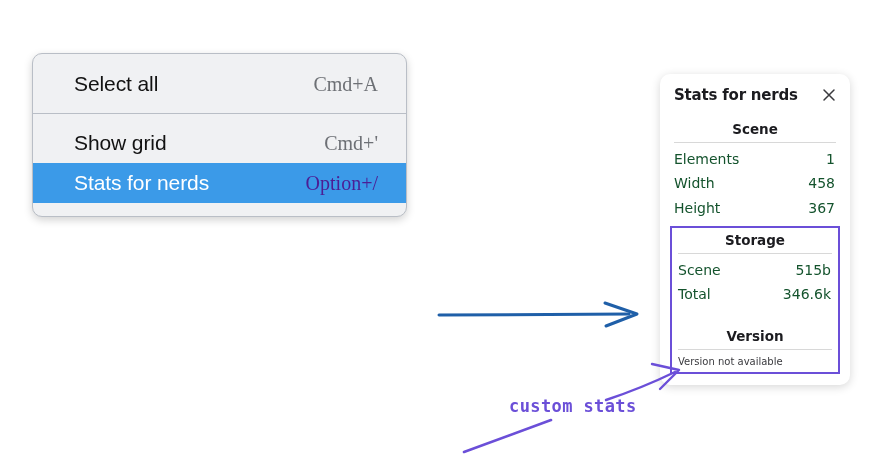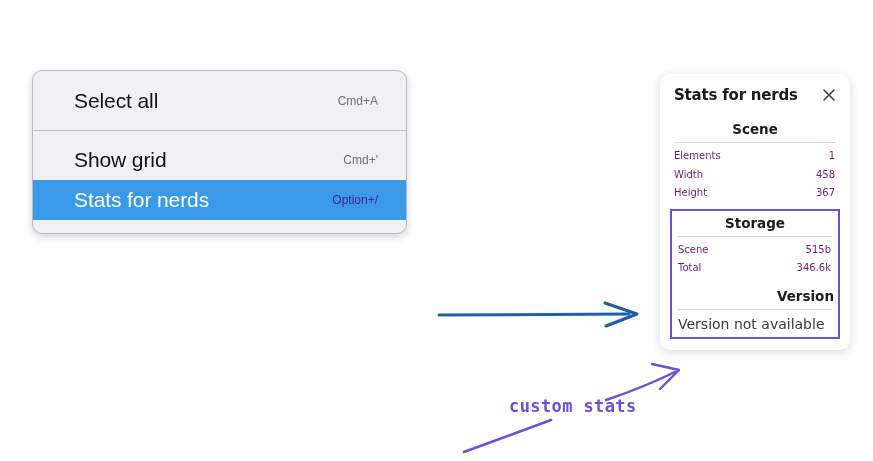--- a/index.html
+++ b/index.html
@@ -13,21 +13,21 @@
     position: relative;
     overflow: hidden;
     font-family: "Liberation Sans", sans-serif;
     -webkit-font-smoothing: antialiased;
   }
 
   
   .context-menu {
     position: absolute;
     left: 32px;
-    top: 70px;
+    top: 53px;
     width: 375px;
     background: #f0f1f3;
     border: 1px solid #b9bec6;
     border-radius: 10px;
     box-shadow: 0 3px 9px rgba(0,0,0,0.18);
     overflow: hidden;
     box-sizing: border-box;
   }
   .menu-section { padding: 6px 0; }
   .menu-section.first { padding: 10px 0 9px 0; }
@@ -46,23 +46,24 @@
     box-sizing: border-box;
     cursor: default;
   }
   .menu-item .label {
     font-size: 21px;
     color: #121212;
     letter-spacing: -0.1px;
     white-space: nowrap;
   }
   .menu-item .shortcut {
-    font-size: 12px;
+    font-size: 20px;
     color: #6d7075;
     white-space: nowrap;
+    font-family: Liberation Serif, serif;
   }
   .menu-item.selected {
     background: #3b9ae8;
   }
   .menu-item.selected .label { color: #ffffff; }
   .menu-item.selected .shortcut { color: #4c1d95; }
 
   
   .stats-panel {
     position: absolute;
@@ -104,37 +105,37 @@
   }
   .head-rule {
     height: 1px;
     background: #d8d8d8;
     margin: 0 2px 4px 2px;
   }
   .stat-row {
     display: flex;
     justify-content: space-between;
     align-items: baseline;
-    font-size: 10px;
-    color: #701a75;
+    font-size: 14px;
+    color: #14532d;
     padding: 2px 3px 2px 2px;
     line-height: 1.45;
   }
   .stat-row .k { white-space: nowrap; }
   .stat-row .v { white-space: nowrap; }
 
   .highlight-box {
     border: 2px solid #6b4fd8;
     margin: 6px -2px 0 -2px;
     padding: 3px 4px 5px 4px;
     box-sizing: border-box;
   }
-  .version-head { margin-top: 9px; text-align: right; }
+  .version-head { margin-top: 21px; }
   .version-text {
-    font-size: 14px;
+    font-size: 10px;
     color: #3a3a3e;
     padding: 2px 2px 0 2px;
     white-space: nowrap;
   }
 
   
   .annot-layer {
     position: absolute;
     left: 12px; top: 0;
     width: 873px; height: 339px;

